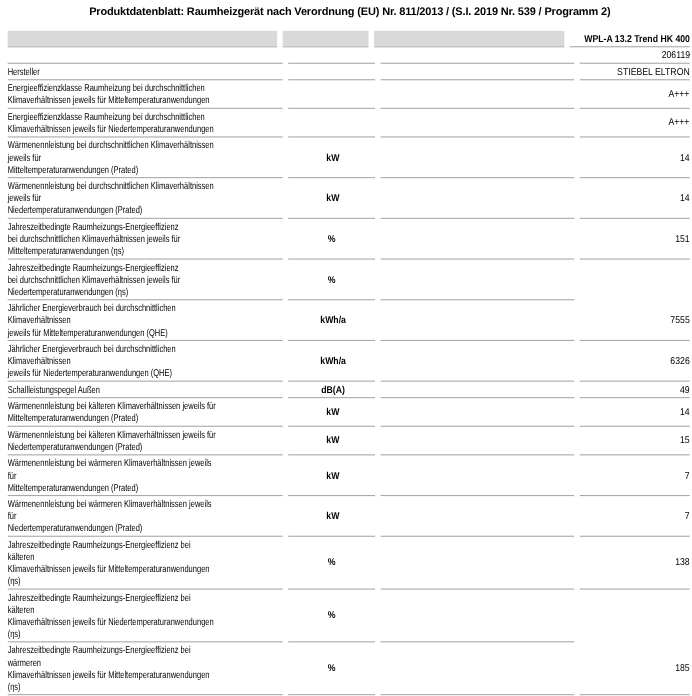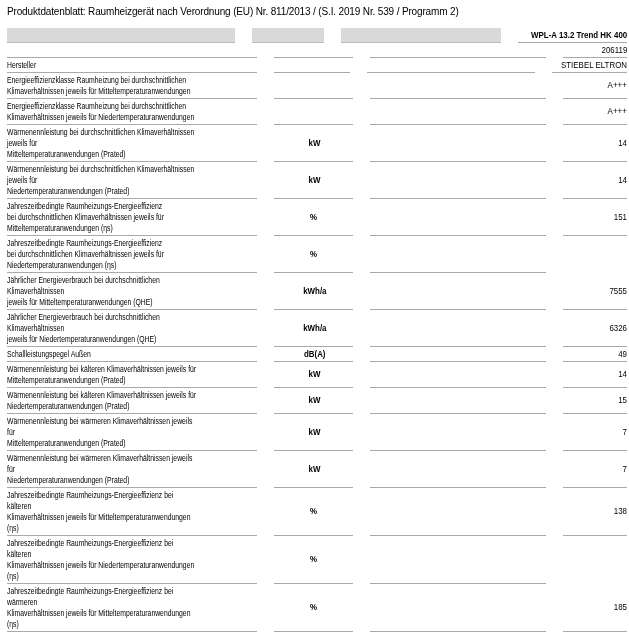--- a/index.html
+++ b/index.html
@@ -10,31 +10,32 @@
   body {
     width: 629px;
     height: 633px;
     overflow: hidden;
     font-family: "Liberation Sans", sans-serif;
     color: #000000;
     -webkit-font-smoothing: antialiased;
   }
   .page-title {
     font-size: 10px;
-    font-weight: normal;
+    font-weight: bold;
     margin: 6px 0 0 7px;
     letter-spacing: -0.15px;
     white-space: nowrap;
+    text-align: center;
   }
   .table {
     margin: 11px 2px 0 7px;
   }
   .row {
     display: flex;
-    column-gap: 17px;
+    column-gap: 5px;
   }
   .cell {
     border-bottom: 1px solid #a9a9a9;
     padding: 1.5px 0;
     font-size: 9px;
     line-height: 11px;
     display: flex;
     align-items: center;
     box-sizing: content-box;
     overflow: visible;

